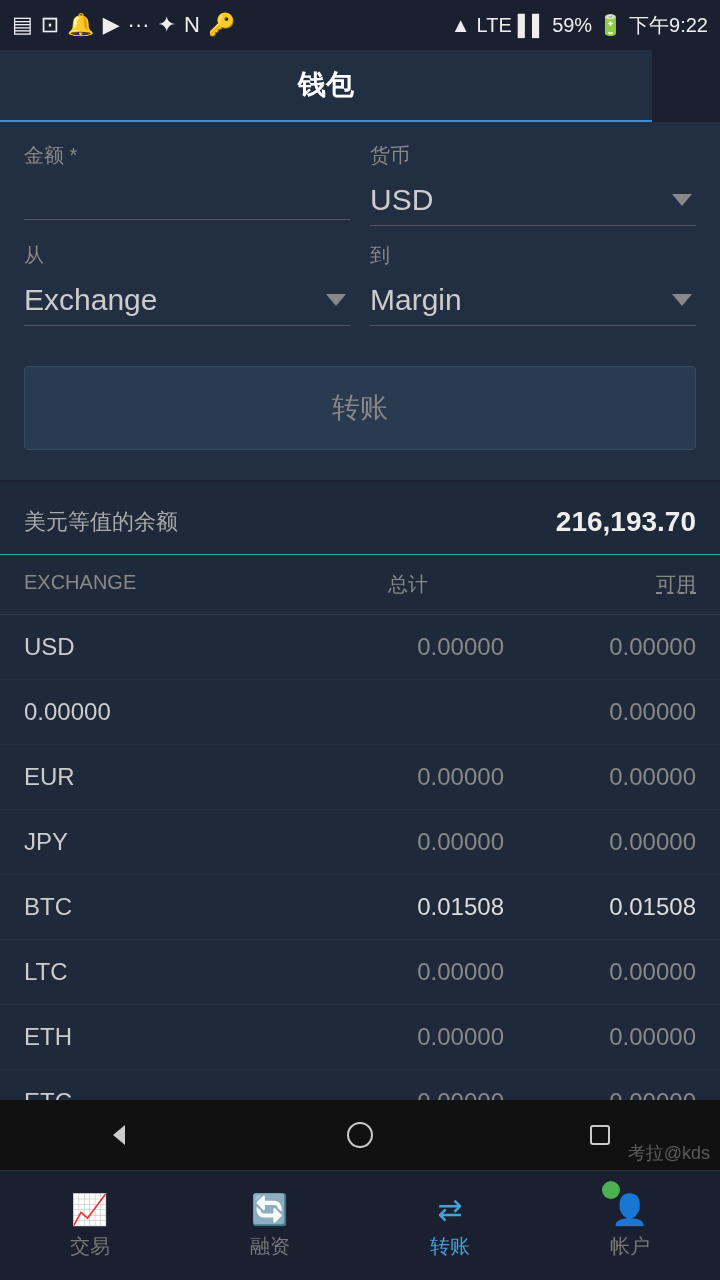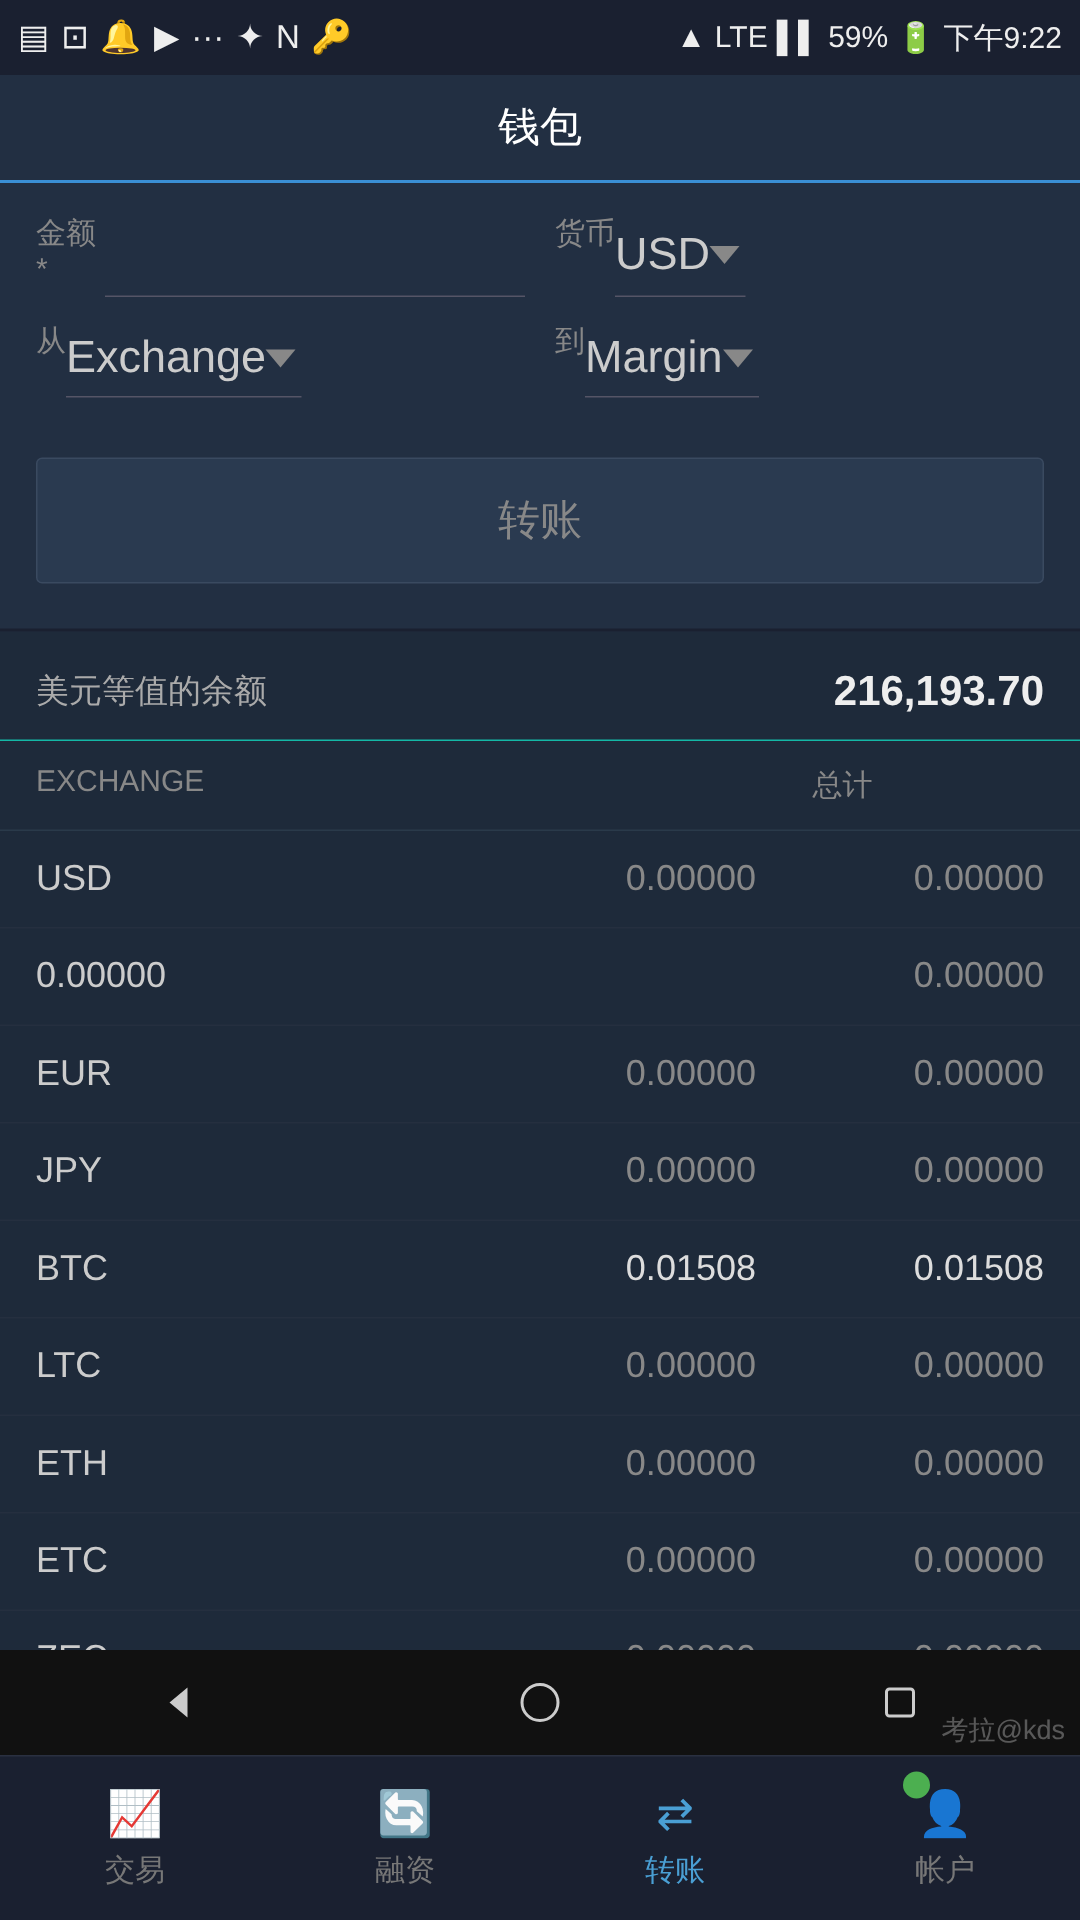--- a/index.html
+++ b/index.html
@@ -24,23 +24,24 @@
       padding: 0 12px;
       font-size: 22px;
       color: #eee;
     }
     .status-left { display: flex; align-items: center; gap: 8px; }
     .status-right { display: flex; align-items: center; gap: 6px; font-size: 20px; }
 
     
     .tab-header {
       display: flex;
-      width: 720px;
+      width: 652px;
       height: 72px;
       background: #1e2a3a;
+      font-weight: bold;
     }
     .tab-item {
       flex: 1;
       display: flex;
       align-items: center;
       justify-content: center;
       font-size: 28px;
       color: #aaa;
       border-bottom: 2px solid transparent;
       cursor: pointer;
@@ -60,21 +61,21 @@
 
     .form-row {
       display: flex;
       gap: 20px;
       margin-bottom: 16px;
     }
 
     .form-group {
       flex: 1;
       display: flex;
-      flex-direction: row;
+      flex-direction: column;
     }
 
     .form-label {
       font-size: 20px;
       color: #888;
       margin-bottom: 6px;
     }
 
     .form-input {
       background: transparent;
@@ -337,20 +338,21 @@
   <div class="balance-row">
     <span class="balance-label">美元等值的余额</span>
     <span class="balance-value">216,193.70</span>
   </div>
 </div>
 
 <div class="exchange-table">
   <div class="exchange-header">
     <div class="exchange-header-cell">EXCHANGE</div>
     <div class="exchange-header-cell">总计</div>
+    <div class="exchange-header-cell">可用</div>
   </div>
   <div id="exchange-rows">
       <div class="exchange-row">
       <div class="exchange-cell">USD</div>
       <div class="exchange-cell">0.00000</div>
       <div class="exchange-cell">0.00000</div>
     </div>
       <div class="exchange-row">
       <div class="exchange-cell">0.00000</div>
       <div class="exchange-cell">0.00000</div>

